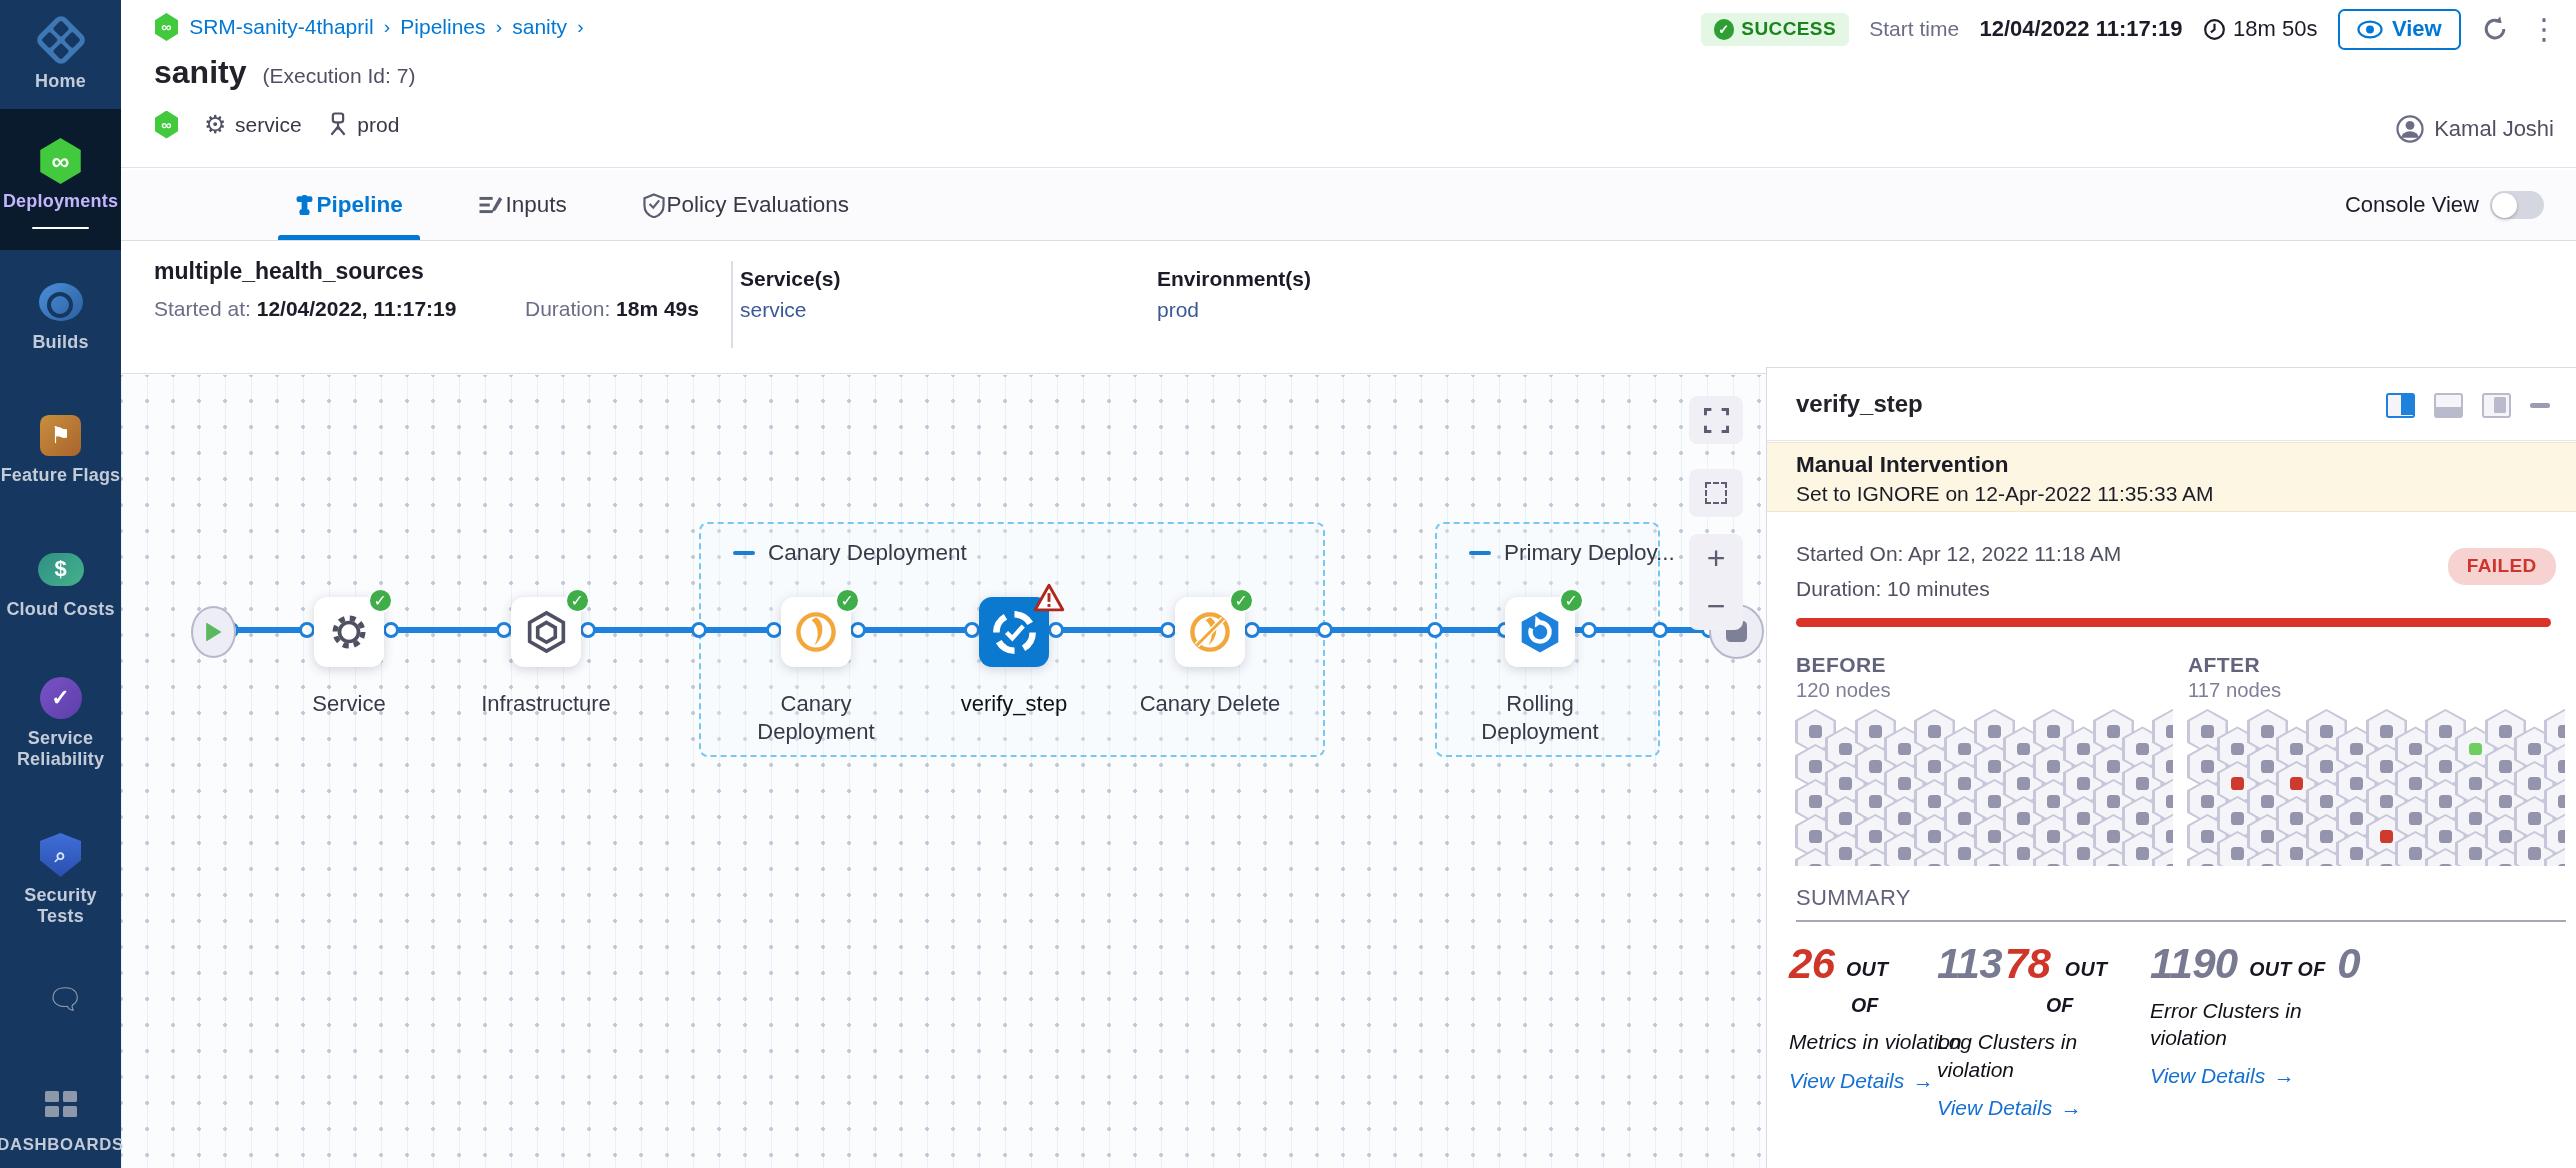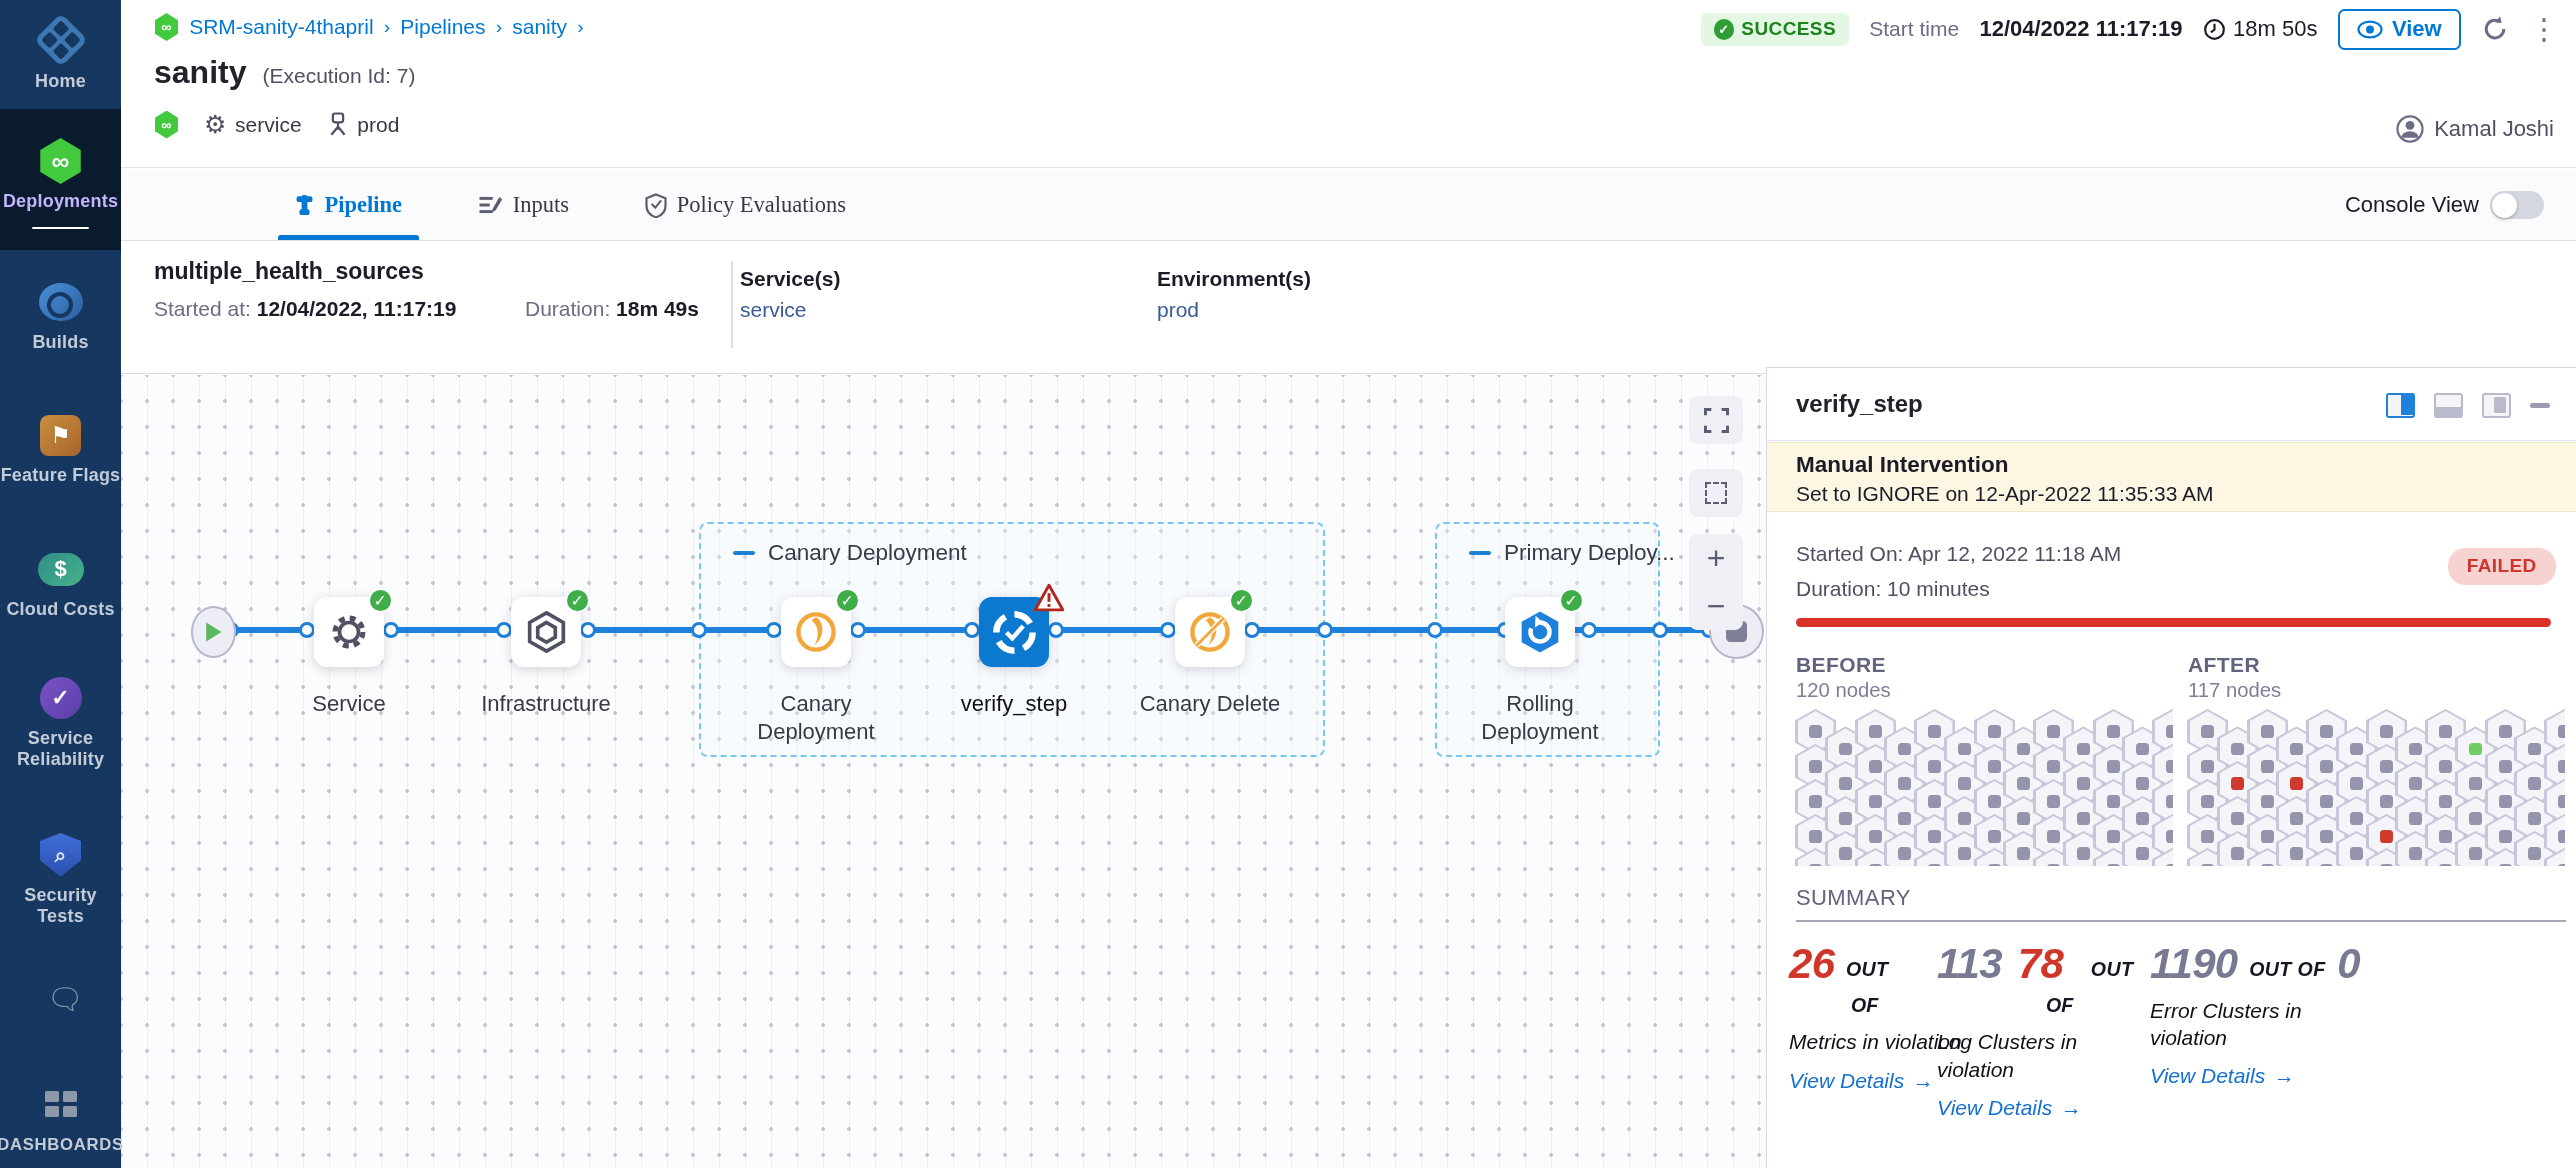--- a/index.html
+++ b/index.html
@@ -48,21 +48,21 @@
   .start-label { color:#6b6d85; font-size:21px; }
   .start-val { color:#1c1c28; font-size:22px; font-weight:700; }
   .dur { display:flex; align-items:center; gap:7.3px; font-size:22px; color:#1c1c28; }
   .btn-view { display:flex; align-items:center; gap:8.7px; border:2.2px solid #0278d5; color:#0278d5; border-radius:6.5px; padding:5.8px 17.4px; font-size:22px; font-weight:600; background:#fff; cursor:pointer; }
   .icon-btn { color:#6b6d85; font-size:29px; cursor:pointer; line-height:1; }
   .user-row { position:absolute; right:22px; top:115px; display:flex; align-items:center; gap:10.2px; color:#4f5162; font-size:22px; }
 
   
   .tabbar { position:absolute; left:121px; top:170px; width:2455px; height:71px; background:#fbfbfd; border-bottom:1.5px solid #dcdde6; display:flex; align-items:center; }
   .tabs { display:flex; gap:41px; margin-left:157px; height:100%; }
-  .tab { display:flex; align-items:center; gap:10px; font-size:22.5px; color:#383946; padding:0 17.4px; cursor:pointer; position:relative;font-family:Liberation Serif, serif; }
+  .tab { display:flex; align-items:center; gap:2px; font-size:22.5px; color:#383946; padding:0 17.4px; cursor:pointer; position:relative; }
   .tab.active { color:#0278d5; font-weight:600; }
   .tab.active::after { content:""; position:absolute; left:0; right:0; bottom:0; height:5.1px; background:#0278d5; border-radius:2.9px 2.9px 0 0; }
   .console { position:absolute; right:32px; display:flex; align-items:center; gap:11px; font-size:22px; color:#1c1c28; }
   .toggle { width:54px; height:28px; background:#d5d7e0; border-radius:14.5px; position:relative; cursor:pointer; }
   .toggle .knob { position:absolute; left:1.5px; top:1.5px; width:25px; height:25px; background:#fff; border-radius:50%; box-shadow:0 1.5px 3.6px rgba(0,0,0,.25); }
 
   
   .infobar { position:absolute; left:121px; top:242px; width:2455px; height:132px; background:#fff; border-bottom:1.5px solid #dcdde6; }
   .stage-name { position:absolute; left:33px; top:16px; font-size:23px; font-weight:700; color:#1c1c28; }
   .meta { position:absolute; font-size:21px; color:#6b6d85; }
@@ -1086,21 +1086,21 @@
       </div>
       <div class="ofline" style="margin-left:62px">OF</div>
       <div class="stat-label">Metrics in violation</div>
       <div class="view-link">
         <span>View Details</span>
           <span>→</span>
       </div>
     </div>
 
     <div class="stat" style="left:170px; width:203px">
-      <div class="num-row" style="gap:16px">
+      <div class="num-row" style="gap:3px">
         <span class="bignum gray">113</span>
         <span class="bignum red">78</span>
         <span class="outof" style="margin-left:11.6px">OUT</span>
       </div>
       <div class="ofline" style="margin-left:109px">OF</div>
       <div class="stat-label" style="width:174px">Log Clusters in violation</div>
       <div class="view-link">
         <span>View Details</span>
           <span>→</span>
       </div>

